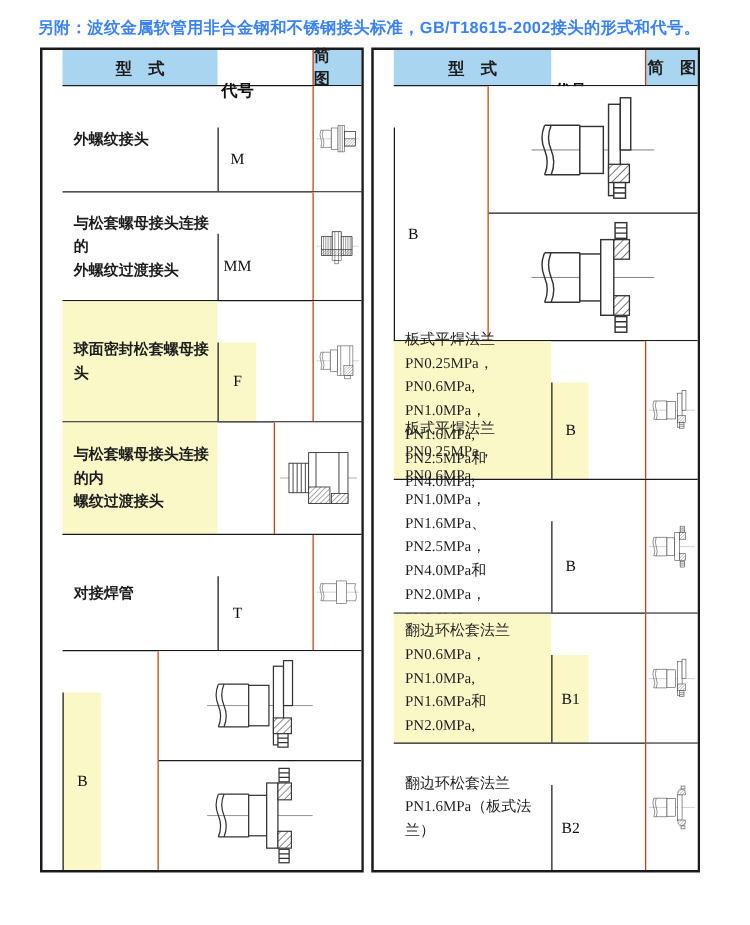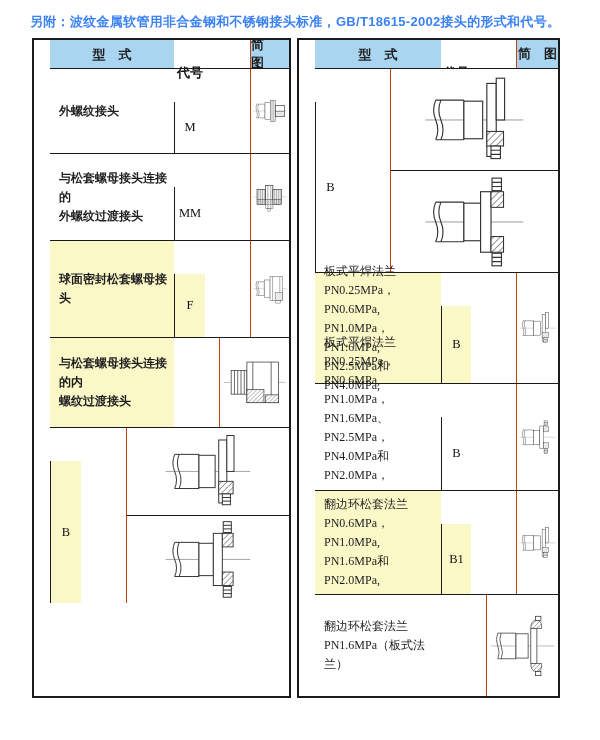--- a/index.html
+++ b/index.html
@@ -173,20 +173,37 @@
             <rect x="38" y="14" width="48" height="62" fill="#fff" stroke="#333" stroke-width="1.1"></rect>
             <line x1="47" y1="14" x2="47" y2="76" stroke="#333" stroke-width="1.1" fill="none"></line>
             <line x1="75" y1="14" x2="75" y2="76" stroke="#333" stroke-width="1.1" fill="none"></line>
             <rect x="38" y="56" width="26" height="20" fill="url(#h4)" stroke="#333" stroke-width="1"></rect>
             <rect x="66" y="64" width="20" height="12" fill="url(#h4)" stroke="#333" stroke-width="1"></rect>
           </svg>
         </div>
       </div>
   </div>
 
+  <div class="row" style="height:93px">
+    <div class="cellT">对接焊管</div>
+    <div class="cellC">T</div>
+    <div class="cellD">
+        <div class="sub">
+          <svg viewBox="0 0 100 90" preserveAspectRatio="xMidYMid meet">
+            <line x1="3" y1="45" x2="97" y2="45" stroke="#777" stroke-width="0.7"></line>
+            <path d="M13,26 Q9,35.5 13,45 Q17,54.5 13,64" stroke="#333" stroke-width="1.1" fill="none"></path>
+            <path d="M18,26 Q14,35.5 18,45 Q22,54.5 18,64" stroke="#333" stroke-width="1.1" fill="none"></path>
+            <path d="M13,26 H48 M13,64 H48 M48,26 V64" stroke="#333" stroke-width="1.1" fill="none"></path>
+            <rect x="48" y="20" width="22" height="50" fill="#fff" stroke="#333" stroke-width="1.1"></rect>
+            <path d="M70,26 H90 M70,64 H90" stroke="#333" stroke-width="1.1" fill="none"></path>
+            <path d="M90,26 Q86,35.5 90,45 Q94,54.5 90,64" stroke="#333" stroke-width="1.1" fill="none"></path>
+          </svg>
+        </div>
+      </div>
+  </div>
 
   <div class="row" style="height:176px">
     <div class="cellC hl">B</div>
     <div class="cellD">
       <div class="sub">
           <svg viewBox="0 0 100 90" preserveAspectRatio="xMidYMid meet">
             <defs>
               <pattern id="h5" width="4.5" height="4.5" patternUnits="userSpaceOnUse" patternTransform="rotate(45)">
                 <rect width="4.5" height="4.5" fill="#fff"></rect>
                 <line x1="0" y1="0" x2="0" y2="4.5" stroke="#444" stroke-width="1.1"></line>
@@ -374,20 +391,21 @@
             <rect x="66" y="70" width="9" height="12" fill="#fff" stroke="#333" stroke-width="1.1"></rect>
             <path d="M66,74 h9 M66,78 h9" stroke="#333" stroke-width="1.1" fill="none"></path>
           </svg>
         </div>
       </div>
   </div>
 
   <div class="row" style="height:102px">
     <div class="cellT">翻边环松套法兰
 PN1.6MPa（板式法兰）</div>
+    <div class="cellC">B2</div>
     <div class="cellD">
         <div class="sub">
           <svg viewBox="0 0 100 90" preserveAspectRatio="xMidYMid meet">
             <defs>
               <pattern id="h12" width="4.5" height="4.5" patternUnits="userSpaceOnUse" patternTransform="rotate(45)">
                 <rect width="4.5" height="4.5" fill="#fff"></rect>
                 <line x1="0" y1="0" x2="0" y2="4.5" stroke="#444" stroke-width="1.1"></line>
               </pattern>
             </defs>
             <line x1="3" y1="45" x2="97" y2="45" stroke="#777" stroke-width="0.7"></line>

